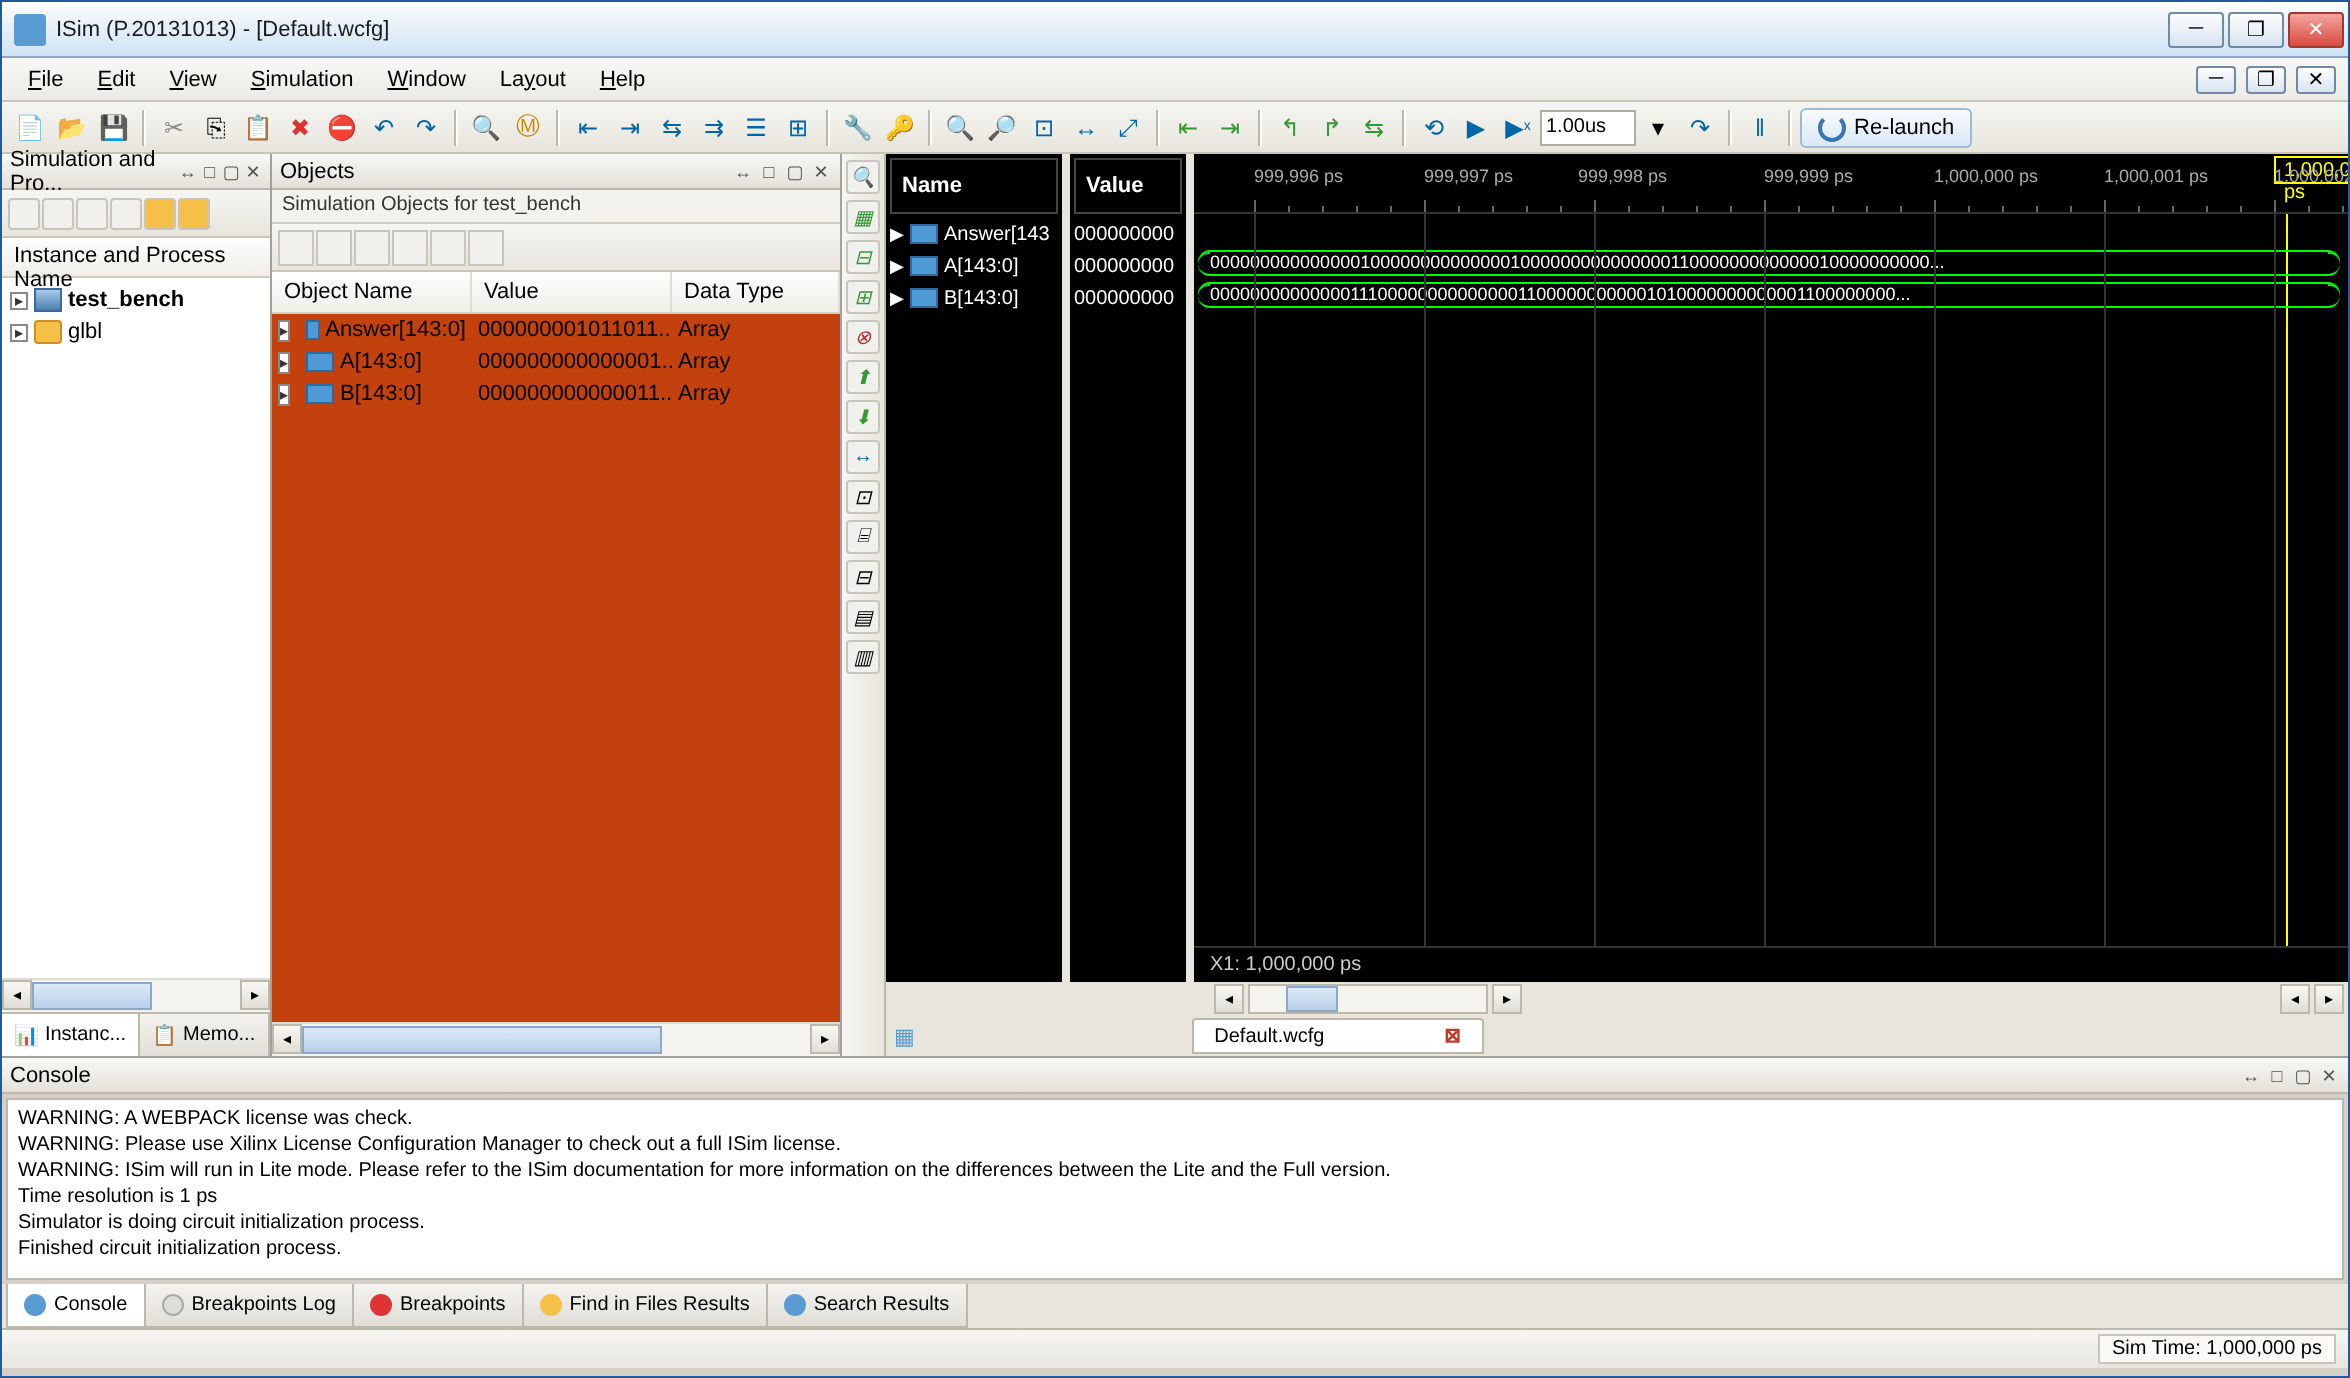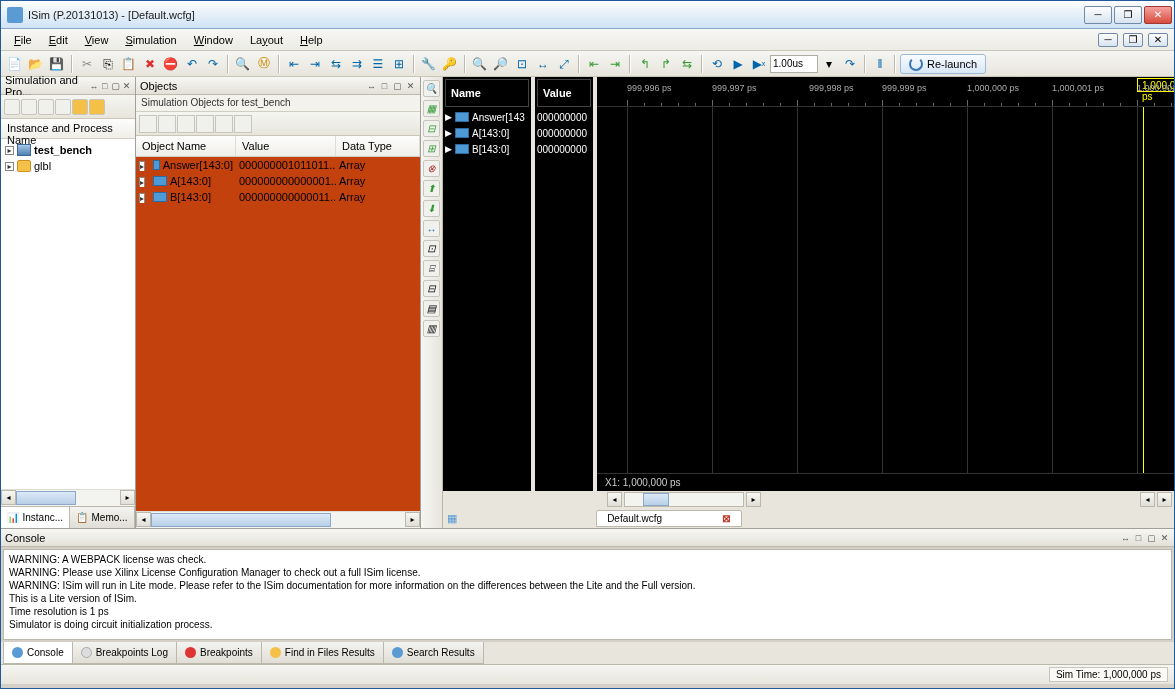--- a/index.html
+++ b/index.html
@@ -336,21 +336,21 @@
                 <div class="tick" style="left: 64px; height: 3px;"></div>
                 <div class="tick" style="left: 81px; height: 3px;"></div>
                 <div class="tick" style="left: 98px; height: 3px;"></div>
                 <div class="tick" style="left: 115px;"></div>
                 <div class="tlbl" style="left: 115px;">999,997 ps</div>
                 <div class="tick" style="left: 132px; height: 3px;"></div>
                 <div class="tick" style="left: 149px; height: 3px;"></div>
                 <div class="tick" style="left: 166px; height: 3px;"></div>
                 <div class="tick" style="left: 183px; height: 3px;"></div>
                 <div class="tick" style="left: 200px;"></div>
-                <div class="tlbl" style="left: 212px;">999,998 ps</div>
+                <div class="tlbl" style="left: 192px;">999,998 ps</div>
                 <div class="tick" style="left: 217px; height: 3px;"></div>
                 <div class="tick" style="left: 234px; height: 3px;"></div>
                 <div class="tick" style="left: 251px; height: 3px;"></div>
                 <div class="tick" style="left: 268px; height: 3px;"></div>
                 <div class="tick" style="left: 285px;"></div>
                 <div class="tlbl" style="left: 285px;">999,999 ps</div>
                 <div class="tick" style="left: 302px; height: 3px;"></div>
                 <div class="tick" style="left: 319px; height: 3px;"></div>
                 <div class="tick" style="left: 336px; height: 3px;"></div>
                 <div class="tick" style="left: 353px; height: 3px;"></div>
@@ -366,20 +366,22 @@
                 <div class="tick" style="left: 489px; height: 3px;"></div>
                 <div class="tick" style="left: 506px; height: 3px;"></div>
                 <div class="tick" style="left: 523px; height: 3px;"></div>
                 <div class="tick" style="left: 540px;"></div>
                 <div class="tlbl" style="left: 540px;">1,000,002 ps</div>
                 <div class="tick" style="left: 557px; height: 3px;"></div>
                 <div class="tick" style="left: 574px; height: 3px;"></div>
               </div>
             <div class="plots" id="plots">
               <div class="cursorline"></div>
+                <div class="bus" style="top: 18px;">000000000000000100000000000000100000000000000011000000000000010000000000...</div>
+                <div class="bus" style="top: 34px;">000000000000001110000000000000011000000000001010000000000001100000000...</div>
                 <div class="grid" style="left: 30px;"></div>
                 <div class="grid" style="left: 115px;"></div>
                 <div class="grid" style="left: 200px;"></div>
                 <div class="grid" style="left: 285px;"></div>
                 <div class="grid" style="left: 370px;"></div>
                 <div class="grid" style="left: 455px;"></div>
                 <div class="grid" style="left: 540px;"></div>
               </div>
             <div class="xstat">X1: 1,000,000 ps</div>
           </div>
@@ -415,23 +417,23 @@
       <span class="sp"></span>
     <span class="pico">↔</span>
     <span class="pico">□</span>
     <span class="pico">▢</span>
     <span class="pico">✕</span>
   </div>
   <div class="body" id="conbody">
       <div>WARNING: A WEBPACK license was check.</div>
       <div>WARNING: Please use Xilinx License Configuration Manager to check out a full ISim license.</div>
       <div>WARNING: ISim will run in Lite mode. Please refer to the ISim documentation for more information on the differences between the Lite and the Full version.</div>
-      <div>This is a Lite version of ISim.</div>
       <div>Time resolution is 1 ps</div>
       <div>Simulator is doing circuit initialization process.</div>
+      <div>Finished circuit initialization process.</div>
     </div>
   <div class="ctabs">
     <div class="ctab act">
         <i style="background:#5a9bd4"></i>
         <span>Console</span>
       </div>
     <div class="ctab">
         <i style="background:#ddd;border:1px solid #aaa"></i>
         <span>Breakpoints Log</span>
       </div>

